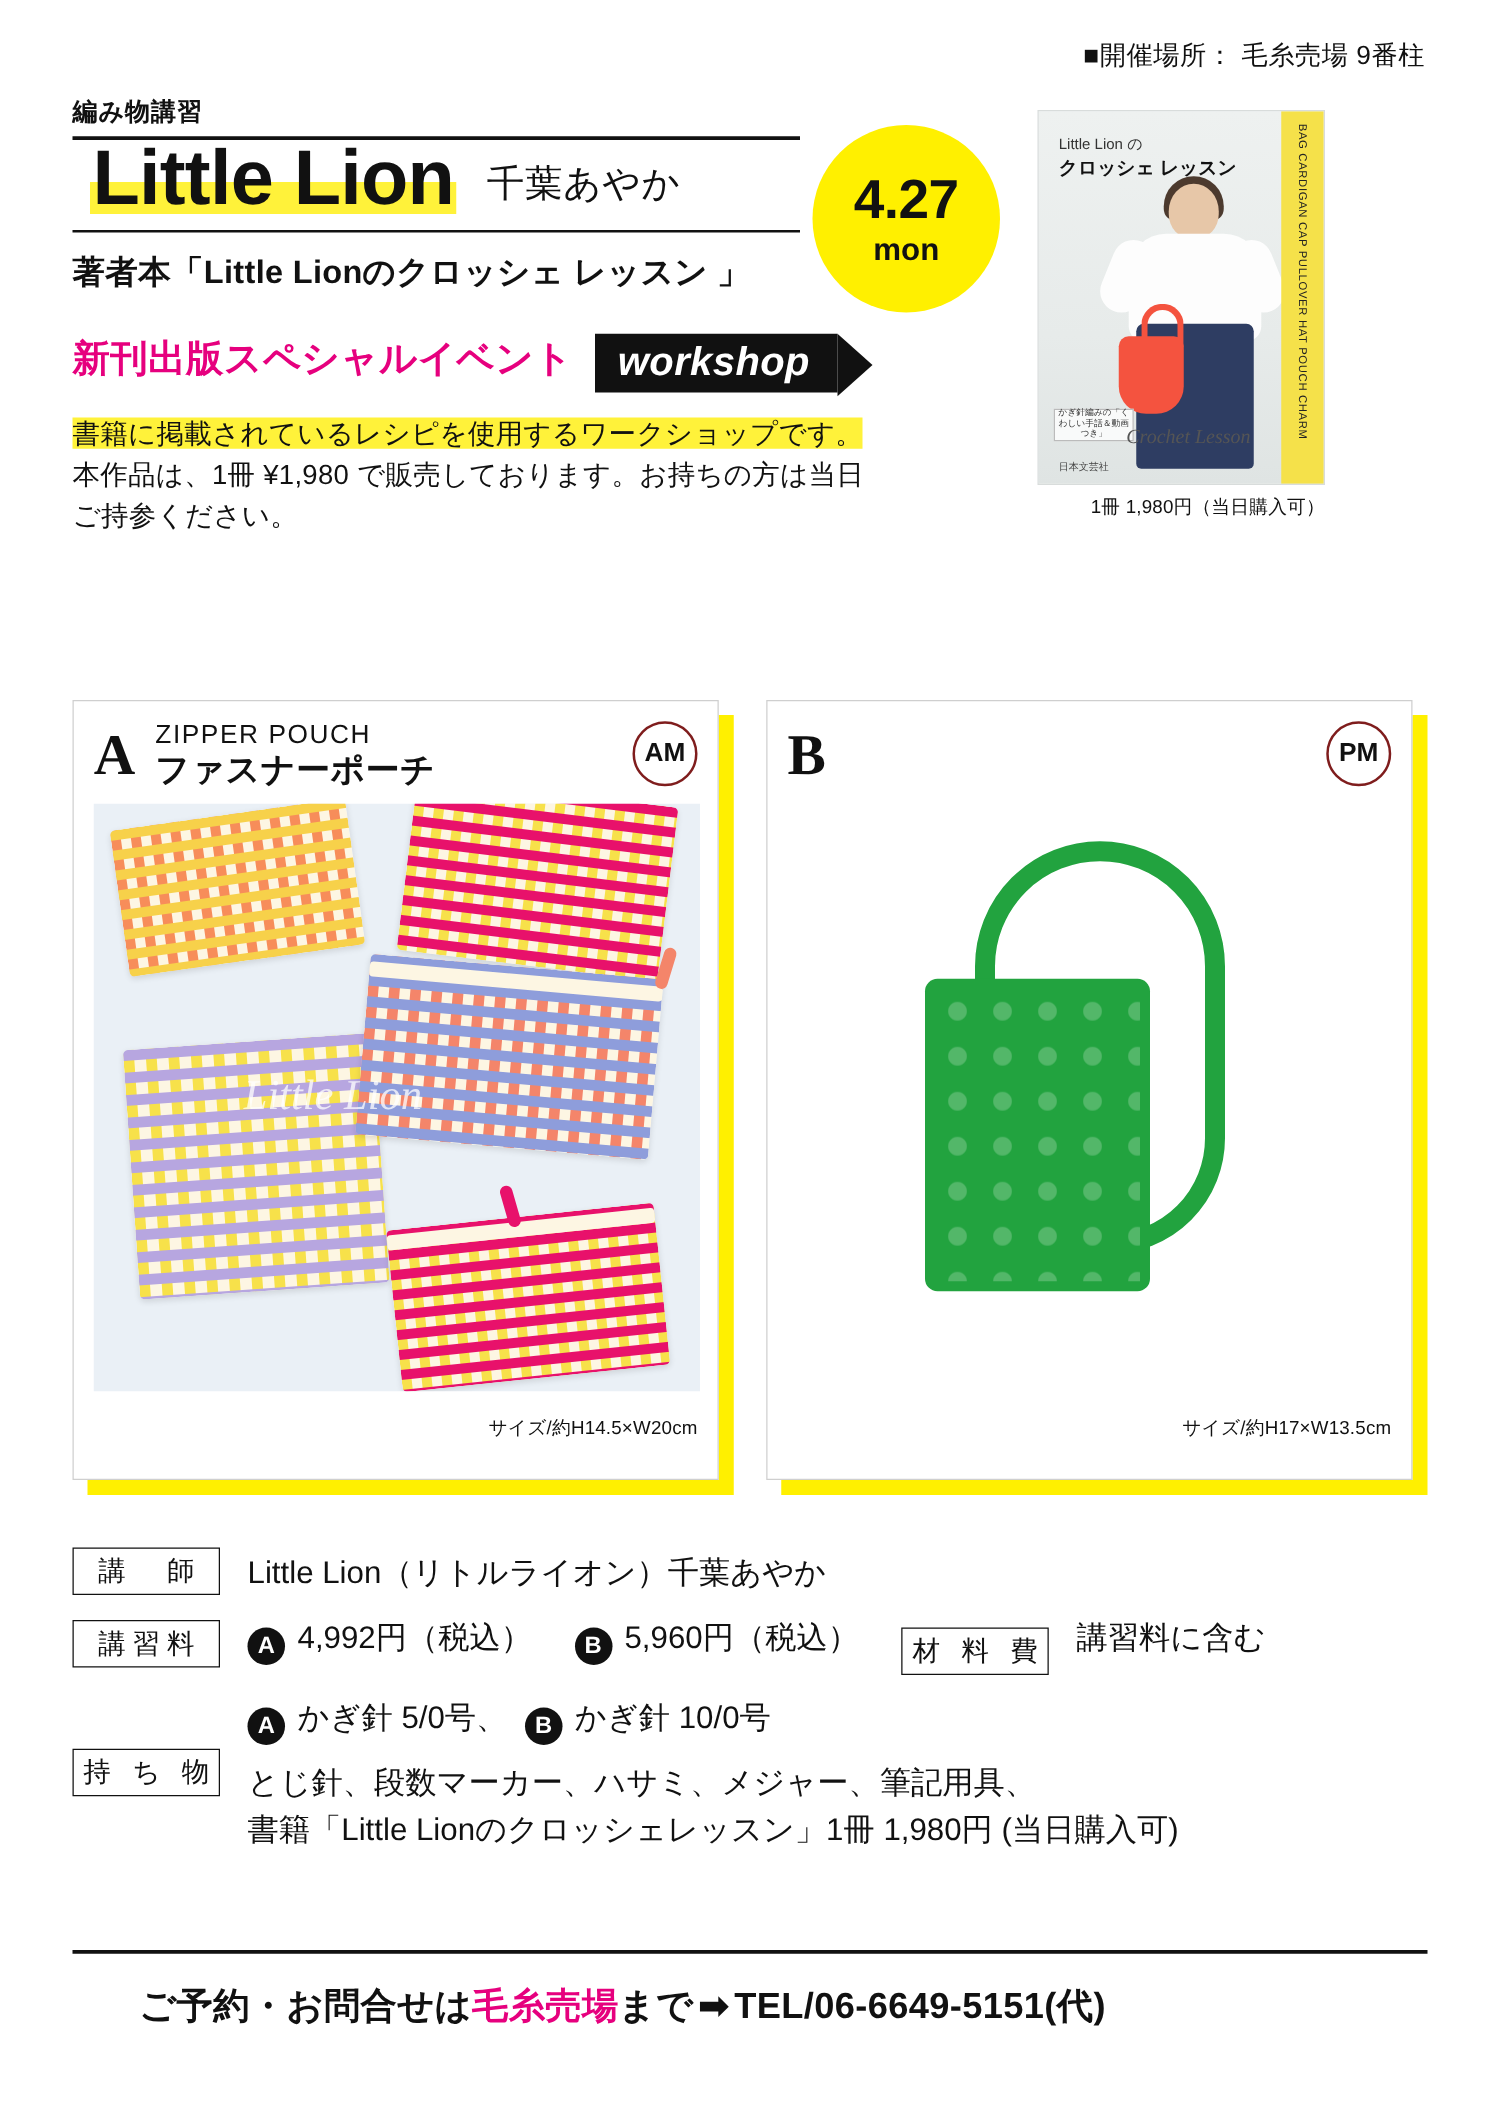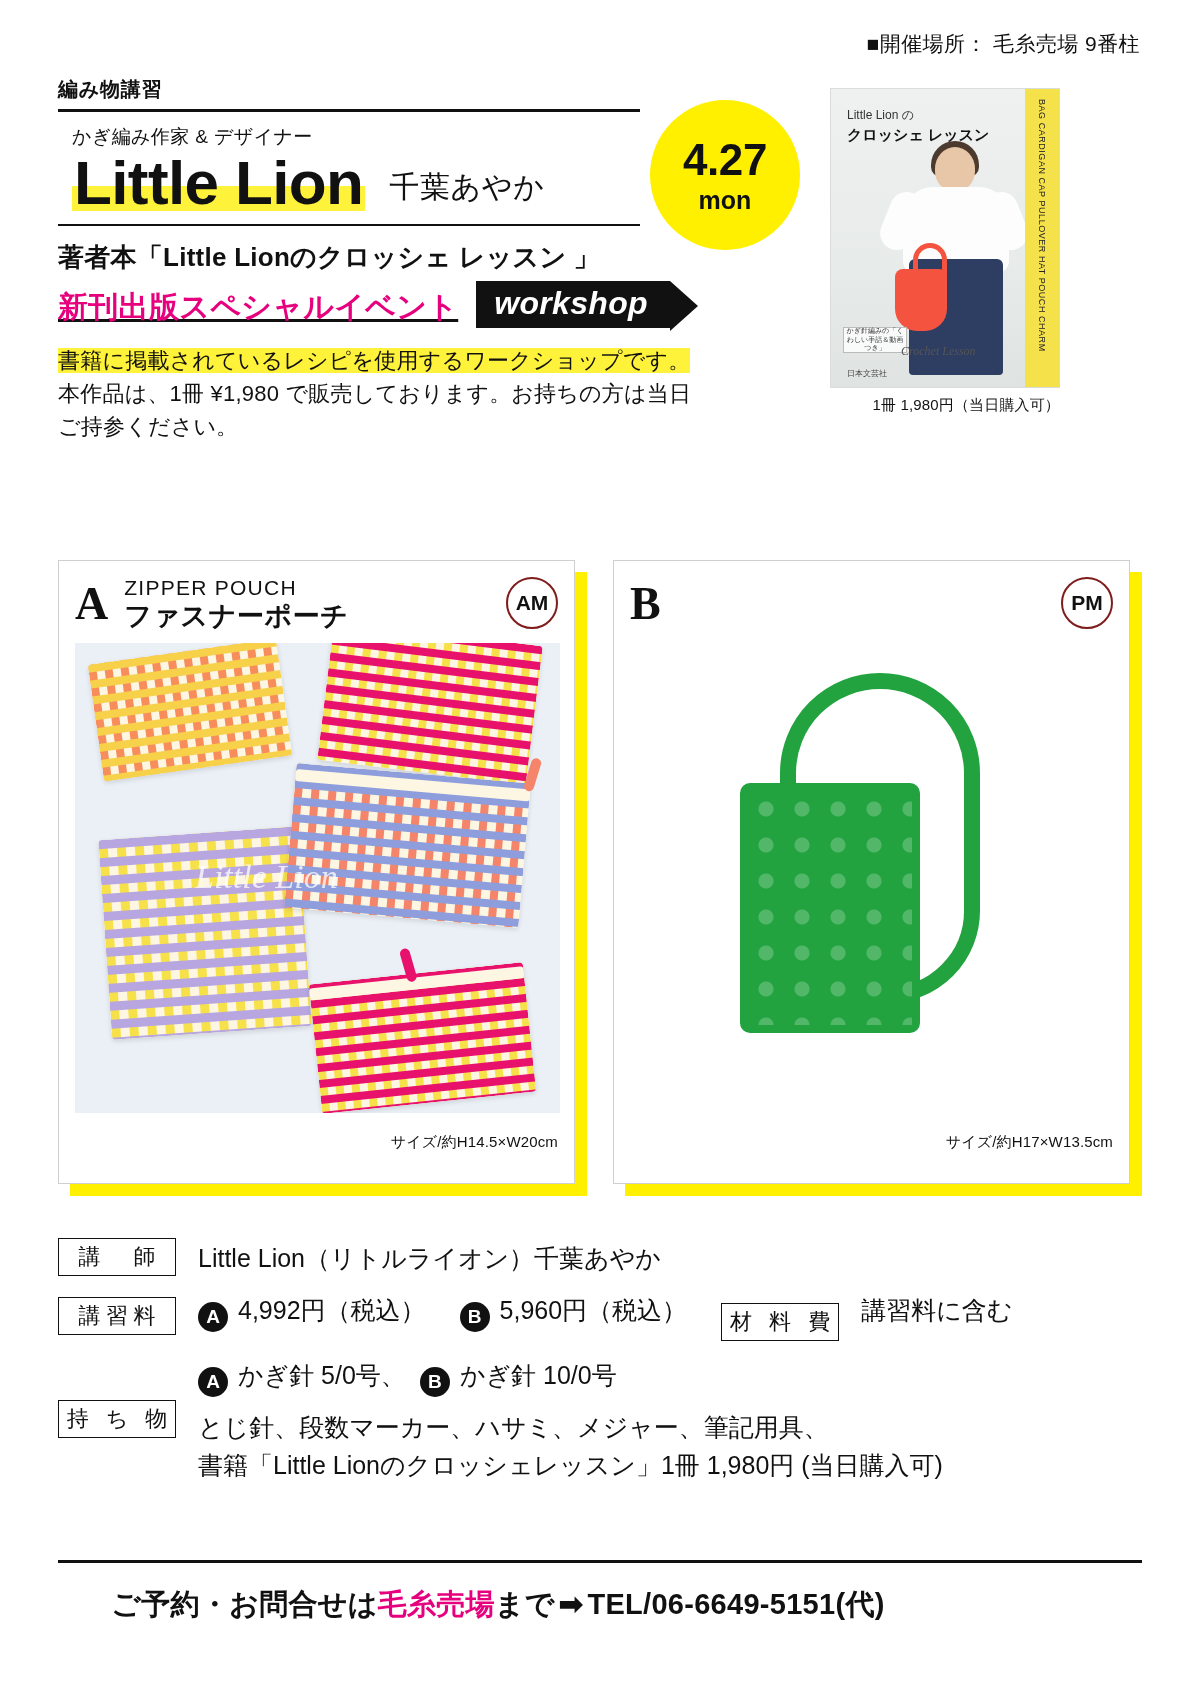--- a/index.html
+++ b/index.html
@@ -33,21 +33,21 @@
     color:#111; position:relative; line-height:1;
   }
   .brand .hl {
     background:linear-gradient(transparent 55%, #fff23a 55%, #fff23a 92%, transparent 92%);
     padding:0 2px;
   }
   .brand-author { font-size:30px; padding-bottom:6px; letter-spacing:.02em; }
 
   .book-line { font-size:26px; font-weight:bold; margin:14px 0 0 0; letter-spacing:.01em; }
 
-  .event-row { display:flex; align-items:flex-end; gap:18px; margin-top:6px;text-decoration:underline; }
+  .event-row { display:flex; align-items:flex-start; gap:18px; margin-top:32px; }
   .event-pink {
     color:#e6007e; font-size:30px; font-weight:bold; letter-spacing:.01em;
   }
   .ws-badge {
     position:relative; background:#111; color:#fff;
     font-size:32px; font-weight:bold; font-style:italic;
     padding:4px 22px 6px 18px; letter-spacing:.01em;
   }
   .ws-badge::after {
     content:""; position:absolute; right:-28px; top:0;
@@ -94,21 +94,21 @@
   .cover .armL { position:absolute; left:-4px; top:44px; width:34px; height:60px; background:#fdfdfd; border-radius:18px; transform:rotate(22deg); }
   .cover .armR { position:absolute; left:100px; top:44px; width:34px; height:60px; background:#fdfdfd; border-radius:18px; transform:rotate(-22deg); }
   .cover .overall { position:absolute; left:20px; top:112px; width:94px; height:116px; background:#2e3d62; border-radius:6px 6px 4px 4px; }
   .cover .bag { position:absolute; left:6px; top:122px; width:52px; height:62px; background:#f4533f; border-radius:8px 8px 22px 22px; }
   .cover .strap { position:absolute; left:24px; top:96px; width:34px; height:34px; border:5px solid #f4533f; border-bottom:none; border-radius:18px 18px 0 0; }
   .cover .badge {
     position:absolute; left:12px; bottom:34px; width:64px; height:26px;
     background:#ffffffcc; border:1px solid #bbb; font-size:7px; color:#333;
     display:flex; align-items:center; justify-content:center; text-align:center; line-height:1.2;
   }
-  .cover .cursive { position:absolute; left:70px; bottom:28px; font-size:12px; color:#555; font-style:italic; font-family:"Liberation Serif", serif;}
+  .cover .cursive { position:absolute; left:70px; bottom:28px; font-size:16px; color:#555; font-style:italic; font-family:"Liberation Serif", serif;}
   .cover .pub { position:absolute; left:16px; bottom:8px; font-size:8px; color:#444; }
   .cover-price { font-size:15px; text-align:right; margin-top:8px; letter-spacing:.01em; }
 
   
   .cards { position:absolute; left:58px; top:560px; width:1084px; display:flex; gap:26px; }
   .card-outer { position:relative; width:529px; }
   .card-shadow {
     position:absolute; left:12px; top:12px; width:517px; height:624px;
     background:#fff000;
   }
@@ -212,21 +212,20 @@
 </head>
 <body>
 
 <div class="page">
 
   <div class="venue">■開催場所：  毛糸売場 9番柱</div>
 
   <div class="header">
     <div class="kw-label">編み物講習</div>
     <div class="rule"></div>
-    <div class="sub-title">かぎ編み作家 &amp; デザイナー</div>
     <div class="brand-row">
       <div class="brand"><span class="hl">Little Lion</span></div>
       <div class="brand-author">千葉あやか</div>
     </div>
     <div class="rule thin"></div>
     <div class="book-line">著者本「Little Lionのクロッシェ レッスン 」</div>
     <div class="event-row">
       <div class="event-pink">新刊出版スペシャルイベント</div>
       <div class="ws-badge">workshop</div>
     </div>

